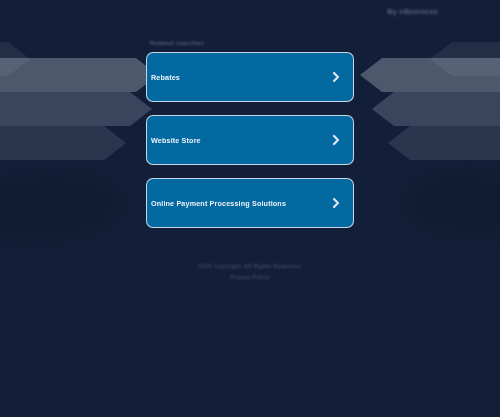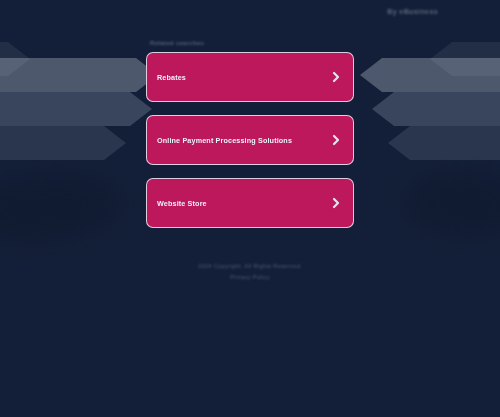--- a/index.html
+++ b/index.html
@@ -98,22 +98,22 @@
     white-space: nowrap;
   }
 
   .link-button {
     position: relative;
     display: flex;
     align-items: center;
     box-sizing: border-box;
     height: 50px;
     margin-bottom: 13px;
-    padding: 0 12px 0 10px;
-    background: #be185d;
+    padding: 0 12px 0 4px;
+    background: #0369a1;
     border: 1px solid rgba(226,232,243,0.88);
     border-radius: 7px;
     cursor: pointer;
   }
 
   .link-label {
     flex: 1;
     font-size: 7.2px;
     font-weight: bold;
     color: #eef2f9;
@@ -187,30 +187,30 @@
   <div id="header-label">Related searches</div>
 
   <div class="link-button">
     <span class="link-label">Rebates</span>
     <svg class="chev" viewBox="0 0 10 14">
       <path d="M3 3 L7 7 L3 11"></path>
     </svg>
   </div>
 
   <div class="link-button">
+    <span class="link-label">Website Store</span>
+    <svg class="chev" viewBox="0 0 10 14">
+      <path d="M3 3 L7 7 L3 11"></path>
+    </svg>
+  </div>
+
+  <div class="link-button">
     <span class="link-label">Online Payment Processing Solutions</span>
     <svg class="chev" viewBox="0 0 10 14">
       <path d="M3 3 L7 7 L3 11"></path>
     </svg>
   </div>
-
-  <div class="link-button">
-    <span class="link-label">Website Store</span>
-    <svg class="chev" viewBox="0 0 10 14">
-      <path d="M3 3 L7 7 L3 11"></path>
-    </svg>
-  </div>
 </div>
 
 <div id="footer">
   <div id="footer-copyright">2024 Copyright. All Rights Reserved.</div>
   <div id="footer-privacy">Privacy Policy</div>
 </div>
 
 </body></html>

